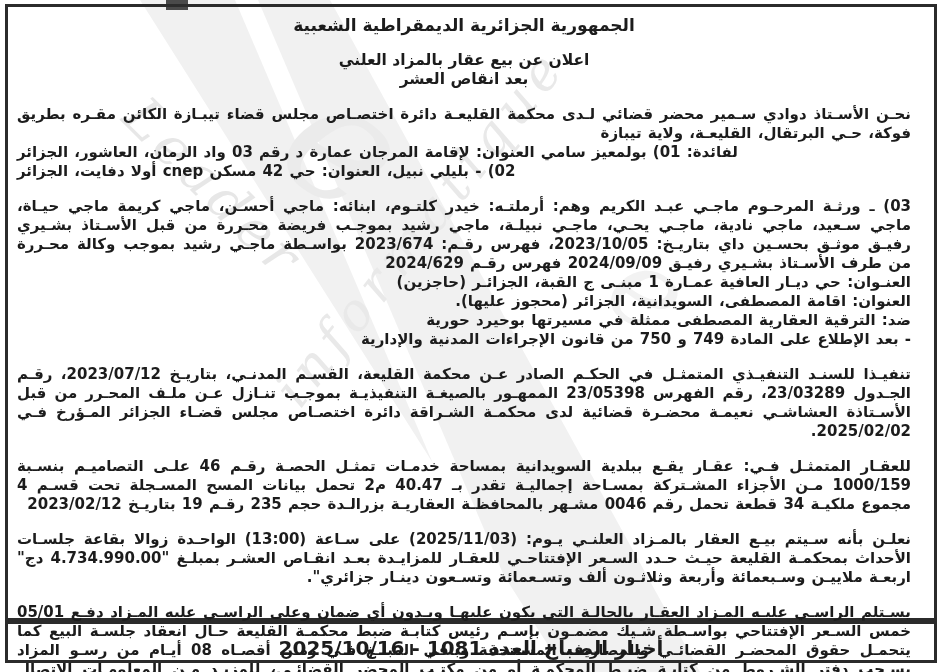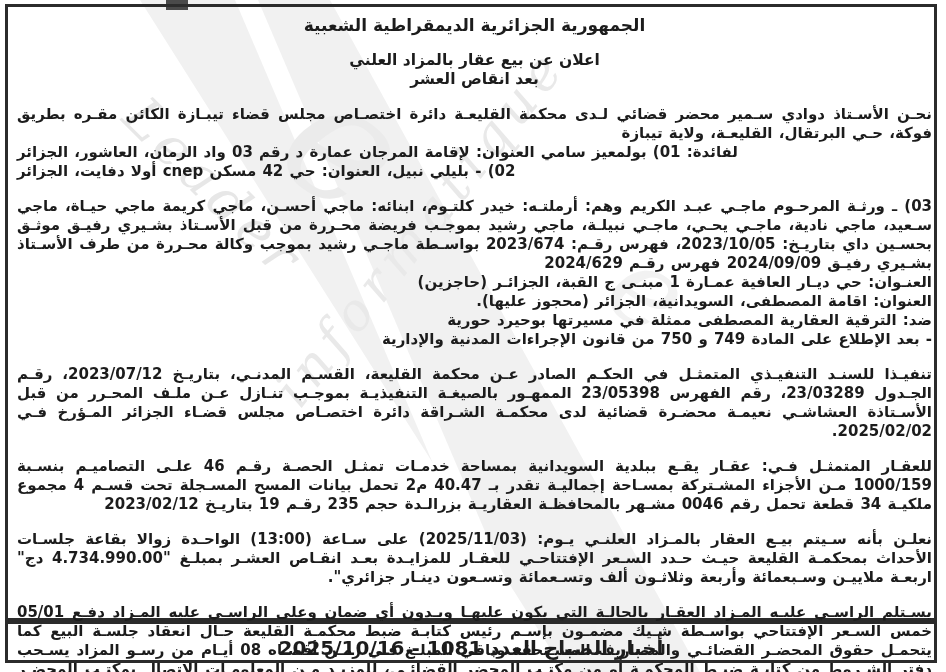--- a/index.html
+++ b/index.html
@@ -5,21 +5,21 @@
   html,body{margin:0;padding:0;background:#888;}
   .page{
     position:relative;width:946px;height:672px;background:#ffffff;
     overflow:hidden;font-family:"DejaVu Sans",sans-serif;color:#1c1c1c;
     margin:0 auto;
   }
   .wm{position:absolute;left:0;top:0;width:946px;height:672px;z-index:0;}
   .main-box{
     position:absolute;left:5px;top:4px;width:932px;height:617px;
     border:3px solid #2b2b2b;box-sizing:border-box;
-    padding:8px 2px 0 9px;z-index:1;
+    padding:8px 23px 0 9px;z-index:1;
   }
   .header{text-align:center;font-weight:bold;}
   .h1{font-size:17px;line-height:20px;margin-bottom:16px;}
   .h2{font-size:15.5px;line-height:19px;}
   .bodytext{margin-top:12px;font-size:15px;line-height:19px;font-weight:bold;word-spacing:1px;}
   .bodytext p{margin:0;padding:0;}
   p.just{text-align:justify;margin-top:16px;}
   p.right{text-align:left;}
   p.center{text-align:right;}
   .signature{font-weight:bold;font-size:18px;text-align:right;margin-top:21px;padding-left:14px;}

